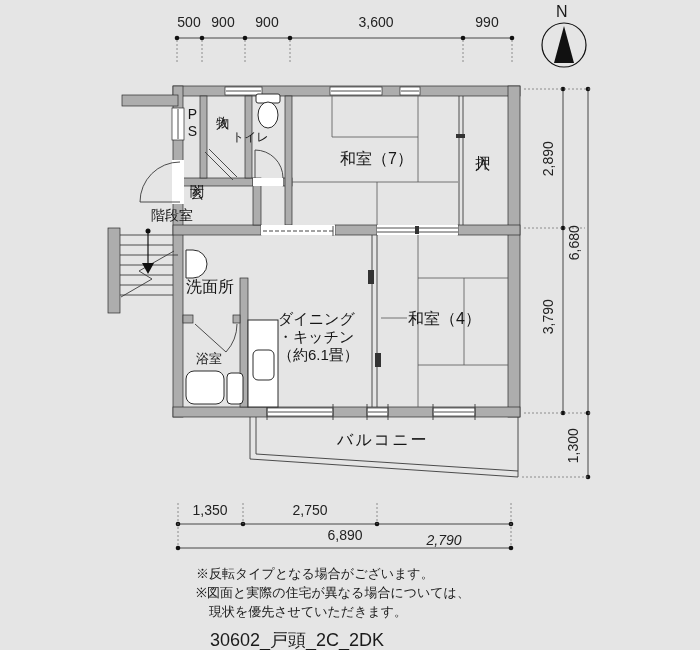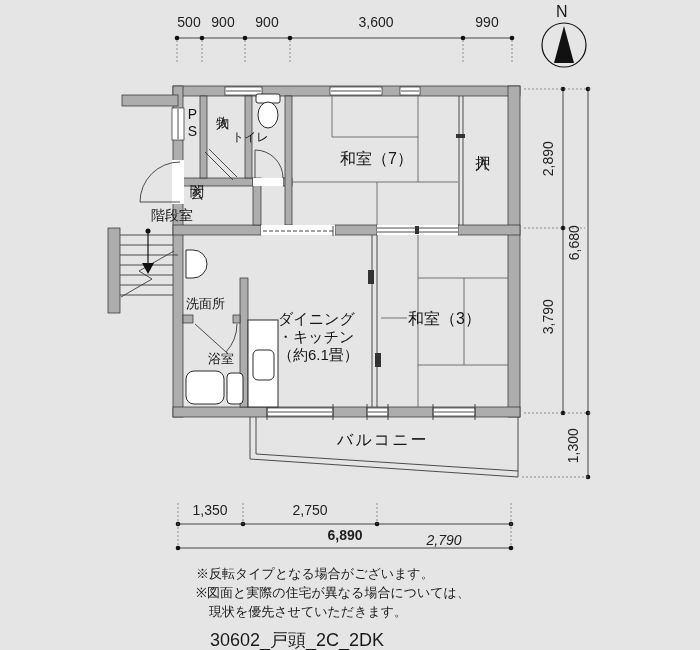--- a/index.html
+++ b/index.html
@@ -243,35 +243,35 @@
   <div class="lbl" style="left:556px;top:2px;font-size:16px;">N</div>
 
   <div class="lbl dim ctr rot" style="left:519px;top:150px;width:60px;">2,890</div>
   <div class="lbl dim ctr rot" style="left:519px;top:308px;width:60px;">3,790</div>
   <div class="lbl dim ctr rot" style="left:545px;top:234px;width:60px;">6,680</div>
   <div class="lbl dim ctr rot" style="left:544px;top:437px;width:60px;">1,300</div>
 
   <div class="lbl dim ctr" style="left:180px;top:502px;width:60px;">1,350</div>
   <div class="lbl dim ctr" style="left:280px;top:502px;width:60px;">2,750</div>
   <div class="lbl dim ctr" style="left:414px;top:532px;width:60px;font-style:italic;">2,790</div>
-  <div class="lbl dim ctr" style="left:315px;top:527px;width:60px;font-weight:bold;">6,890</div>
+  <div class="lbl dim ctr" style="left:315px;top:527px;width:60px;">6,890</div>
 
   <div class="lbl room" style="left:340px;top:149px;font-size:16px;">和室（7）</div>
   <div class="lbl room v" style="left:473px;top:143px;font-size:15px;">押入</div>
   <div class="lbl room v" style="left:214px;top:106px;font-size:13px;">物入</div>
   <div class="lbl room v up" style="left:183px;top:106px;font-size:14px;">PS</div>
   <div class="lbl room" style="left:232px;top:130px;font-size:12px;">トイレ</div>
   <div class="lbl room v" style="left:188px;top:174px;font-size:14px;">玄関</div>
   <div class="lbl room" style="left:115px;top:207px;font-size:14px;margin-left:36px;">階段室</div>
-  <div class="lbl room" style="left:186px;top:296px;font-size:13px;">洗面所</div>
-  <div class="lbl room" style="left:208px;top:351px;font-size:13px;">浴室</div>
+  <div class="lbl room" style="left:186px;top:277px;font-size:16px;">洗面所</div>
+  <div class="lbl room" style="left:196px;top:351px;font-size:13px;">浴室</div>
   <div class="lbl room" style="left:278px;top:290px;font-size:15px;line-height:18px;margin-top:20px;">ダイニング
 ・キッチン
 （約6.1畳）</div>
-  <div class="lbl room" style="left:408px;top:309px;font-size:16px;">和室（3）</div>
+  <div class="lbl room" style="left:408px;top:309px;font-size:16px;">和室（4）</div>
   <div class="lbl room" style="left:337px;top:430px;font-size:16px;letter-spacing:2px;">バルコニー</div>
 
   <div class="lbl" style="left:196px;top:564px;font-size:13px;line-height:19px;">※反転タイプとなる場合がございます。
 ※図面と実際の住宅が異なる場合については、
 　現状を優先させていただきます。</div>
   <div class="lbl" style="left:210px;top:629px;font-size:18px;">30602_戸頭_2C_2DK</div>
 
 </div>
 
 </body></html>

